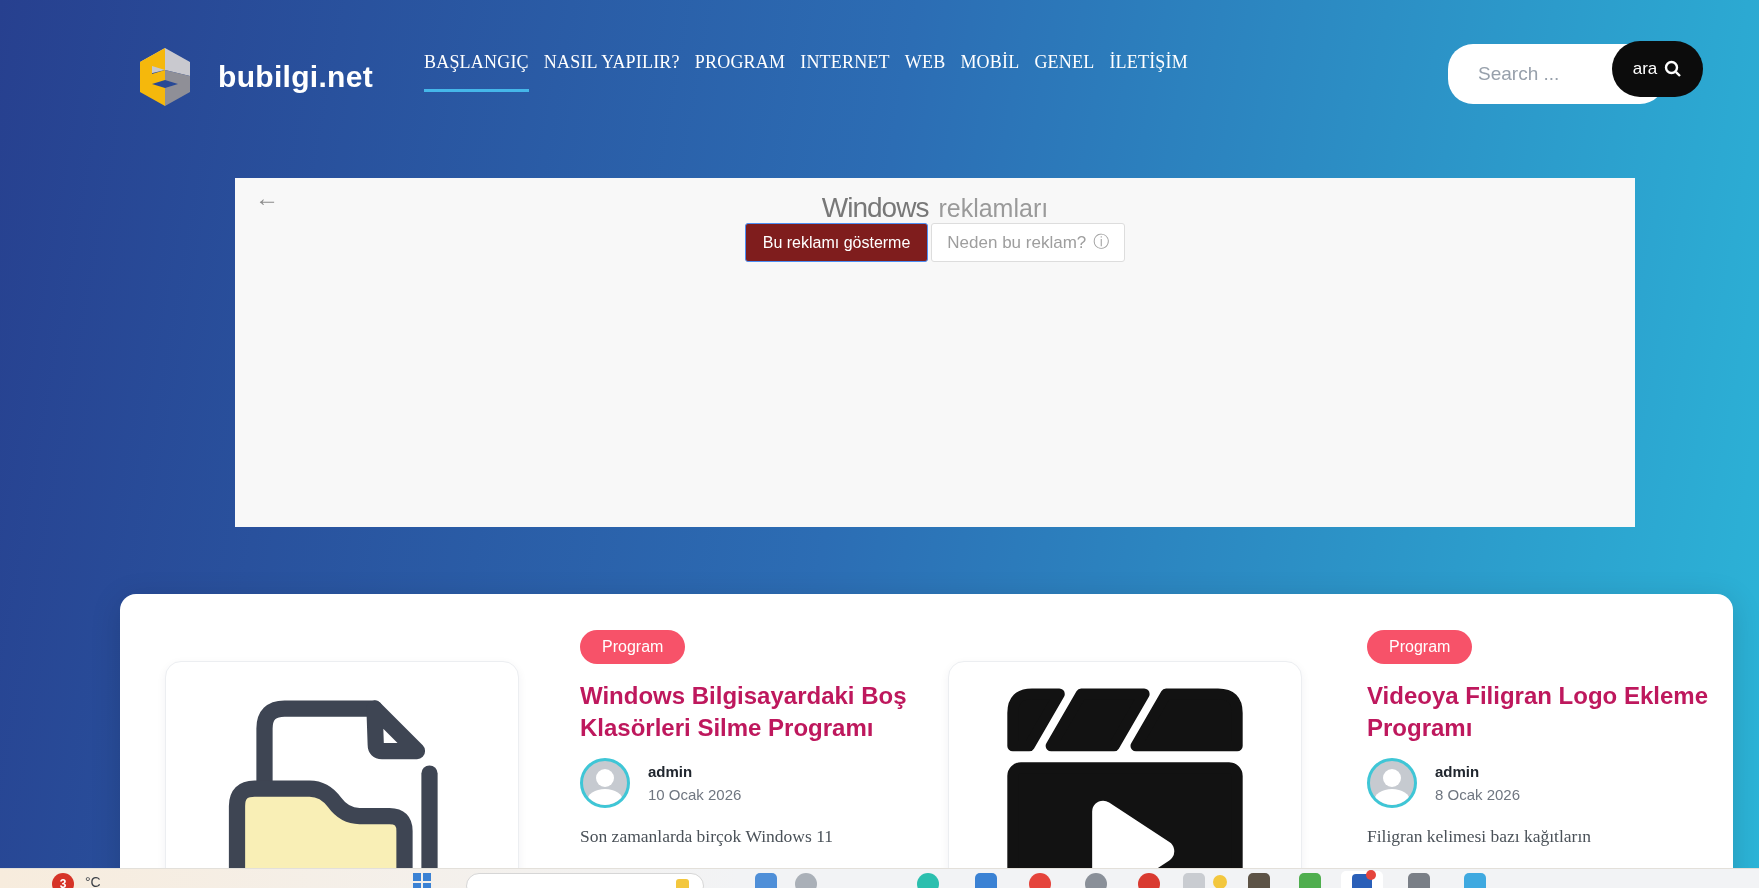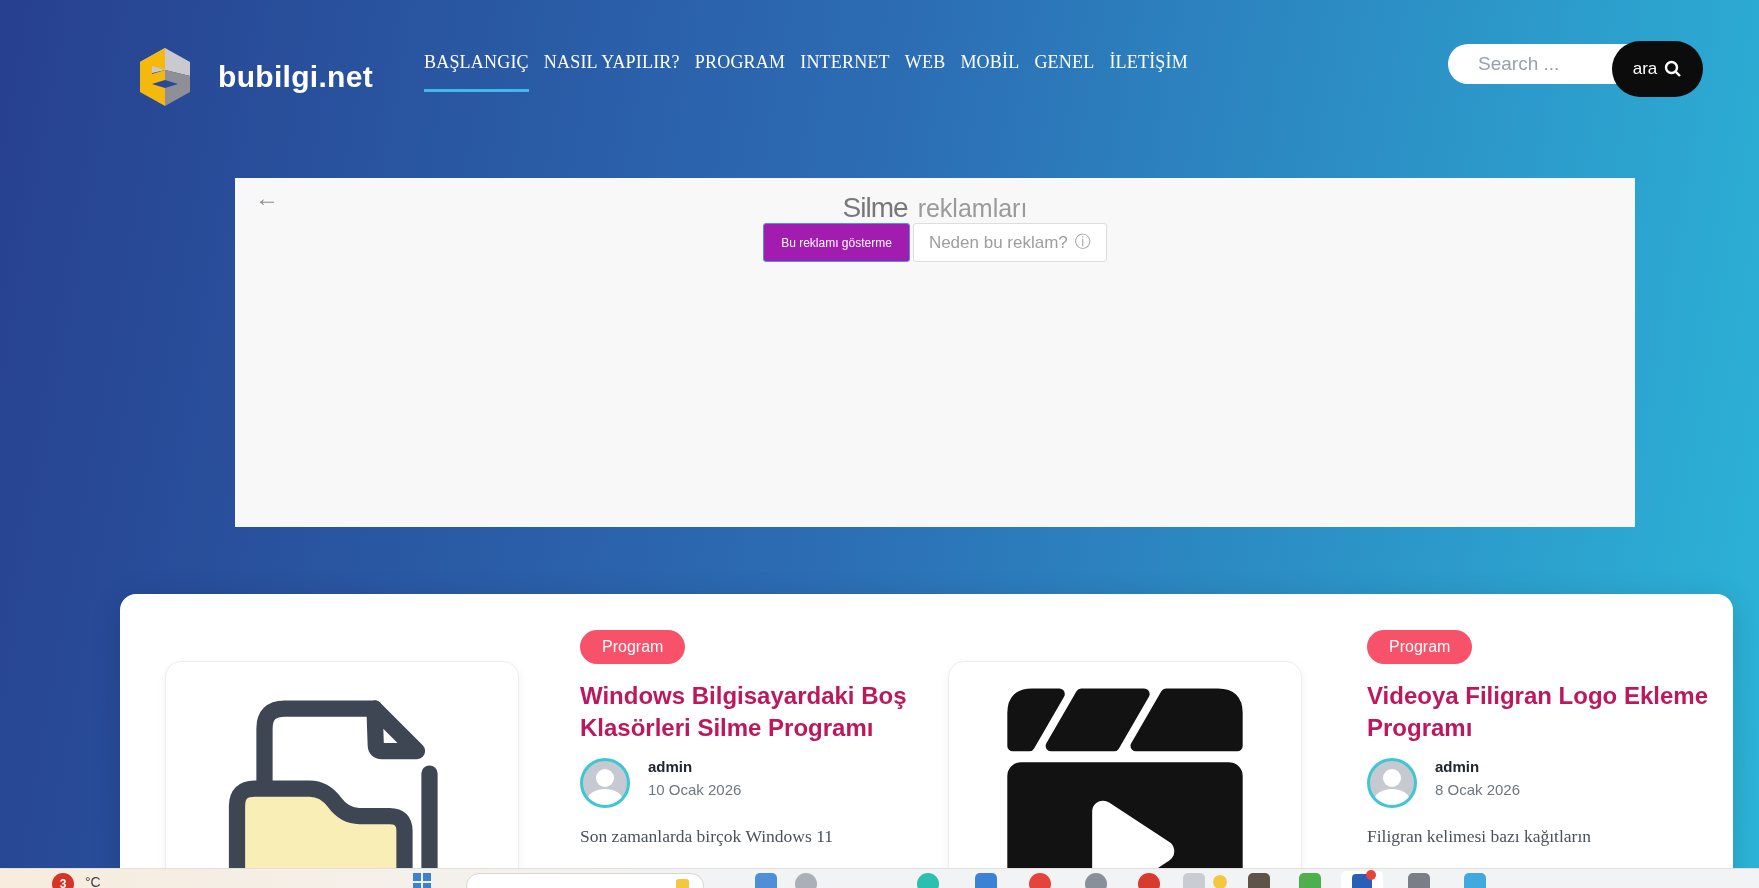--- a/index.html
+++ b/index.html
@@ -9,50 +9,50 @@
     background:linear-gradient(100deg,#27408f 0%,#2c6db4 48%,#2cb5d8 100%);
   }
   
   .site-header{position:absolute;left:0;top:0;width:100%;height:140px;}
   .logo{position:absolute;left:138px;top:46px;display:flex;align-items:center;gap:26px;cursor:pointer;text-decoration:none;}
   .logo-text{color:#fff;font-size:30px;font-weight:700;letter-spacing:.3px;}
   .main-nav{position:absolute;left:424px;top:52px;display:flex;gap:15px;font-family:Liberation Serif, serif;}
   .nav-item{color:#fff;font-size:18px;font-weight:500;letter-spacing:.2px;text-decoration:none;padding-bottom:16px;white-space:nowrap;}
   .nav-item.active{border-bottom:3px solid #45b7ea;}
   .header-search{position:absolute;left:1448px;top:41px;width:255px;height:56px;}
-  .search-input{position:absolute;left:0;top:3px;width:217px;height:40px;border:none;border-radius:25px;
+  .search-input{position:absolute;left:0;top:3px;width:217px;height:60px;border:none;border-radius:25px;
     background:#fff;font-size:19px;color:#5f6b76;padding:0 40px 0 30px;outline:none;box-sizing:border-box;font-family:inherit;}
   .search-input::placeholder{color:#97a0ab;}
   .search-button{position:absolute;left:164px;top:0;width:91px;height:56px;border:none;border-radius:28px;
     background:#0c0c0c;color:#fff;font-size:17px;display:flex;align-items:center;justify-content:center;gap:7px;cursor:pointer;font-family:inherit;}
   
   .google-ad-panel{position:absolute;left:235px;top:178px;width:1400px;height:349px;background:#f8f8f8;}
   .ad-back-button{position:absolute;left:14px;top:7px;background:none;border:none;color:#8c8c8c;font-size:24px;cursor:pointer;line-height:1;font-family:inherit;}
   .ad-header{position:absolute;left:0;top:14px;width:100%;text-align:center;}
   .ad-brand{color:#787878;font-size:28px;font-weight:500;letter-spacing:-1px;}
   .ad-brand-suffix{color:#9a9a9a;font-size:25px;margin-left:10px;font-weight:400;}
   .ad-actions{position:absolute;left:0;top:45px;width:100%;display:flex;justify-content:center;gap:3px;}
-  .ad-dismiss-button{background:#a21caf;color:#fff;border:1px solid #4d8ff5;border-radius:3px;font-size:12px;
+  .ad-dismiss-button{background:#7f1d1d;color:#fff;border:1px solid #4d8ff5;border-radius:3px;font-size:16px;
     padding:8px 17px;cursor:pointer;font-family:inherit;}
   .ad-why-button{background:#fff;color:#9e9e9e;border:1px solid #ddd;border-radius:3px;font-size:17px;
     padding:8px 15px;cursor:pointer;display:flex;align-items:flex-end;gap:7px;font-family:inherit;}
   .info-glyph{font-size:16px;color:#9e9e9e;}
   
   .content-panel{position:absolute;left:120px;top:594px;width:1613px;height:294px;background:#fff;
     border-radius:16px 16px 0 0;box-shadow:0 6px 30px rgba(0,0,0,.15);}
   .article-thumb{position:absolute;top:67px;width:352px;height:240px;background:#fff;border:1px solid #eceef1;
     border-radius:16px;box-shadow:0 3px 10px rgba(30,40,60,.06);display:flex;justify-content:center;overflow:hidden;cursor:pointer;}
   .thumb-1{left:45px;}
   .thumb-2{left:828px;}
   .article-body{position:absolute;top:36px;width:365px;}
   .body-1{left:460px;}
   .body-2{left:1247px;}
   .category-badge{display:inline-block;background:#f75269;color:#fff;font-size:16px;padding:8px 22px;border-radius:19px;cursor:pointer;}
   .article-title{margin:16px 0 0 0;font-size:24px;font-weight:700;color:#be185d;line-height:1.32;cursor:pointer;}
-  .author-row{display:flex;align-items:flex-start;gap:18px;margin-top:15px;}
+  .author-row{display:flex;align-items:center;gap:18px;margin-top:15px;}
   .author-avatar{width:44px;height:44px;border-radius:50%;border:3px solid #3fc6d6;background:#c6cad0;overflow:hidden;position:relative;flex:0 0 auto;}
   .author-avatar .head{position:absolute;left:13px;top:8px;width:18px;height:18px;border-radius:50%;background:#fff;}
   .author-avatar .shoulders{position:absolute;left:4px;top:28px;width:36px;height:24px;border-radius:50%;background:#fff;}
   .author-name{font-size:15px;font-weight:700;color:#20262e;cursor:pointer;}
   .author-date{font-size:15px;color:#6f7680;margin-top:6px;}
   .article-excerpt{margin:18px 0 0 0;font-size:17.5px;color:#4a5158;white-space:nowrap;font-family:Liberation Serif, serif;}
   
   .system-taskbar{position:absolute;left:0;top:868px;width:100%;height:20px;
     background:linear-gradient(to right,#f7ecdd,#f2f3f5 42%,#f2f3f5);border-top:1px solid #e3e0da;box-sizing:border-box;}
   .tb{position:absolute;top:4px;}
@@ -104,21 +104,21 @@
         <circle cx="7.5" cy="7.5" r="5.5"></circle>
           <line x1="11.8" y1="11.8" x2="16" y2="16"></line>
       </svg>
     </button>
   </div>
 </header>
 
 <section class="google-ad-panel">
   <button class="ad-back-button">←</button>
   <div class="ad-header">
-    <span class="ad-brand">Silme</span><span class="ad-brand-suffix">reklamları</span>
+    <span class="ad-brand">Windows</span><span class="ad-brand-suffix">reklamları</span>
   </div>
   <div class="ad-actions">
     <button class="ad-dismiss-button">Bu reklamı gösterme</button>
     <button class="ad-why-button">
       <span>Neden bu reklam?</span>
       <span class="info-glyph">ⓘ</span>
     </button>
   </div>
 </section>
 

